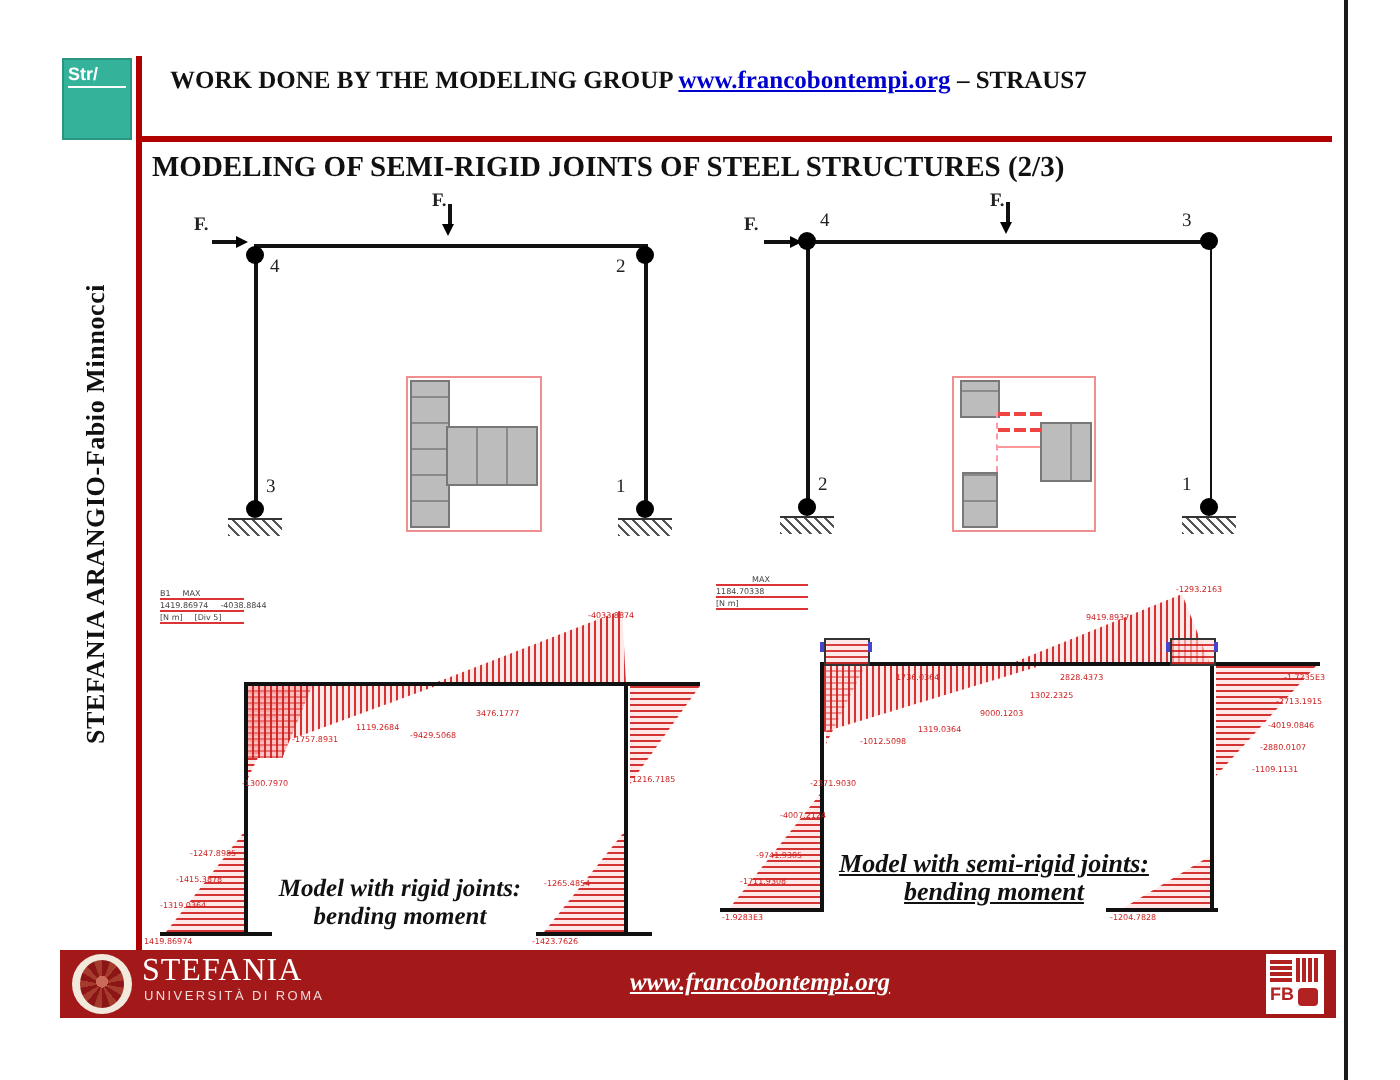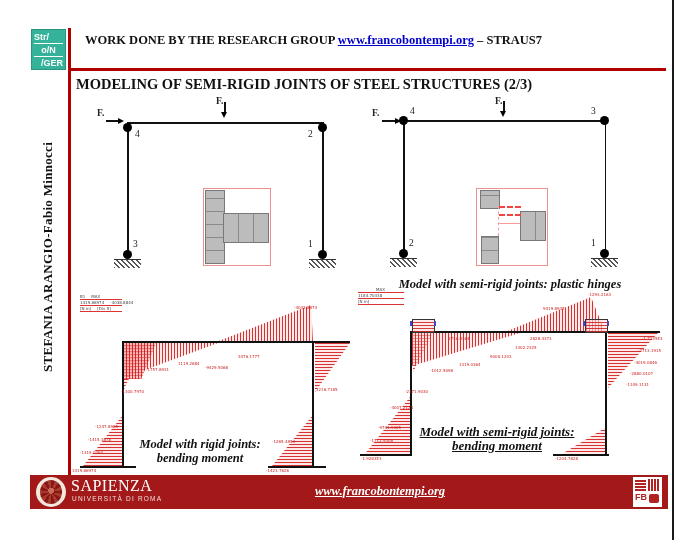--- a/index.html
+++ b/index.html
@@ -39,30 +39,30 @@
   .bt{position:absolute;width:2px;height:5px;background:#44c;}
 </style>
 </head>
 <body>
 
 <div id="slide">
 
   <div class="abs" style="left:31px;top:29px;width:35px;height:41px;background:#35b39a;border:1px solid #2a9580;
               color:#fff;font:bold 9px/12px 'Liberation Sans',sans-serif;padding:1px 2px;box-sizing:border-box;">
     <div style="border-bottom:1px solid #fff;">Str/</div>
-    <div style="text-align:center;border-bottom:1px solid #fff;">o/N</div>
+    <div style="text-align:center;border-bottom:1px solid #fff;margin-top:24px;">o/N</div>
     <div style="text-align:right;">/GER</div>
   </div>
 
   <div class="ln red" style="left:68px;top:28px;width:2.5px;height:447px;"></div>
   <div class="ln red" style="left:68px;top:68px;width:598px;height:2.5px;"></div>
   <div class="ln" style="left:672px;top:0;width:2px;height:540px;background:#1a1a1a;"></div>
 
   <div class="abs" style="left:85px;top:33px;width:575px;font-weight:bold;font-size:12.5px;white-space:nowrap;">
-    <span>WORK DONE BY THE RESEARCH GROUP </span><a style="color:#0000cc;text-decoration:underline;font-weight:bold;cursor:pointer;">www.francobontempi.org</a><span> – STRAUS7</span>
+    <span>WORK DONE BY THE MODELING GROUP </span><a style="color:#0000cc;text-decoration:underline;font-weight:bold;cursor:pointer;">www.francobontempi.org</a><span> – STRAUS7</span>
   </div>
 
   <div class="abs" style="left:76px;top:76px;width:590px;font-weight:bold;font-size:14.5px;">MODELING OF SEMI-RIGID JOINTS OF STEEL STRUCTURES (2/3)</div>
 
   <div class="abs" style="left:40px;top:372px;width:232px;font-weight:bold;font-size:13px;letter-spacing:.3px;
               transform:rotate(-90deg);transform-origin:0 0;white-space:nowrap;">STEFANIA ARANGIO-Fabio Minnocci</div>
 
   <div class="lnk" style="left:127px;top:122px;width:196px;height:1.5px;"></div>
   <div class="lnk" style="left:127px;top:122px;width:1.5px;height:134px;"></div>
   <div class="lnk" style="left:322px;top:122px;width:1.5px;height:134px;"></div>
@@ -110,21 +110,20 @@
 
   <div class="abs" style="left:476px;top:188px;width:70px;height:76px;border:1px solid #ef8f8f;background:#fff;">
     <div class="gray gv" style="left:3px;top:1px;width:18px;height:17px;"></div>
     <div class="gray gv" style="left:4px;top:47px;width:16px;height:26px;"></div>
     <div class="gray gh" style="left:43px;top:22px;width:24px;height:28px;"></div>
     <div class="abs" style="left:22px;top:17px;width:22px;border-top:2px dashed #e44;"></div>
     <div class="abs" style="left:22px;top:25px;width:22px;border-top:2px dashed #e44;"></div>
     <div class="abs" style="left:22px;top:34px;width:21px;border-top:1px solid #f99;"></div>
     <div class="abs" style="left:21px;top:17px;height:30px;border-left:1px dashed #f9a;"></div>
   </div>
-  <div class="cap" style="left:390px;top:277px;width:240px;">Model with semi-rigid joints: plastic hinges</div>
 
   <div class="lg" style="left:80px;top:294px;width:42px;">
     <div class="lgrow">
         <span>B1</span>
         <span>MAX</span>
       </div>
     <div class="lgrow">
         <span>1419.86974</span>
         <span>-4038.8844</span>
       </div>
@@ -225,21 +224,21 @@
     <div>Model with semi-rigid joints:</div>
     <div>bending moment</div>
   </div>
 
   <div class="abs" style="left:30px;top:475px;width:638px;height:34px;background:#a31919;"></div>
   <div class="abs" style="left:36px;top:477px;width:30px;height:30px;border-radius:50%;background:#f2e9dc;">
     <div class="abs" style="left:4px;top:3px;width:22px;height:24px;border-radius:50%;background:#8c1515;
                 background-image:radial-gradient(circle at 50% 45%, #c96a5a 0 3px, transparent 3px),
                 repeating-conic-gradient(#8c1515 0 20deg, #a53b2c 20deg 40deg);"></div>
   </div>
-  <div class="abs" style="left:71px;top:477px;color:#fff;font-size:16px;letter-spacing:.5px;font-family:'Liberation Serif',serif;">SAPIENZA</div>
+  <div class="abs" style="left:71px;top:477px;color:#fff;font-size:16px;letter-spacing:.5px;font-family:'Liberation Serif',serif;">STEFANIA</div>
   <div class="abs" style="left:72px;top:495px;color:#f0d9d9;font-size:6.5px;letter-spacing:1.2px;font-family:'Liberation Sans',sans-serif;">UNIVERSITÀ DI ROMA</div>
   <a class="abs" style="left:270px;top:484px;width:220px;text-align:center;color:#fff;font-weight:bold;font-style:italic;
             font-size:12.5px;text-decoration:underline;cursor:pointer;">www.francobontempi.org</a>
   <div class="abs" style="left:633px;top:477px;width:29px;height:30px;background:#fff;box-sizing:border-box;padding:2px;">
     <div class="abs" style="left:2px;top:2px;width:11px;height:12px;background:#b22222;
                 background-image:repeating-linear-gradient(0deg,transparent 0 2px,#fff 2px 3px);"></div>
     <div class="abs" style="left:15px;top:2px;width:11px;height:12px;background:#b22222;
                 background-image:repeating-linear-gradient(90deg,transparent 0 2px,#fff 2px 3px);"></div>
     <div class="abs" style="left:2px;top:15px;color:#b22222;font:bold 9px/10px 'Liberation Sans',sans-serif;">FB</div>
     <div class="abs" style="left:16px;top:17px;width:10px;height:9px;background:#b22222;border-radius:2px;"></div>

